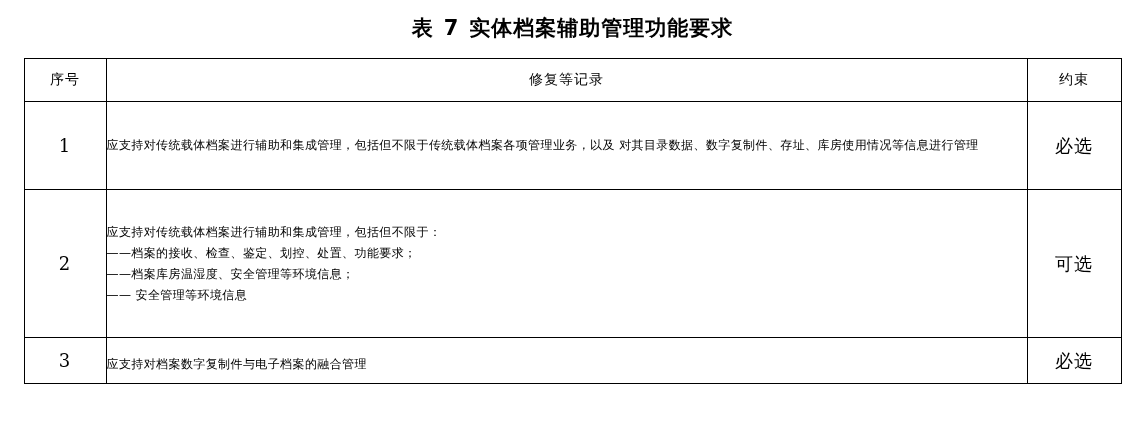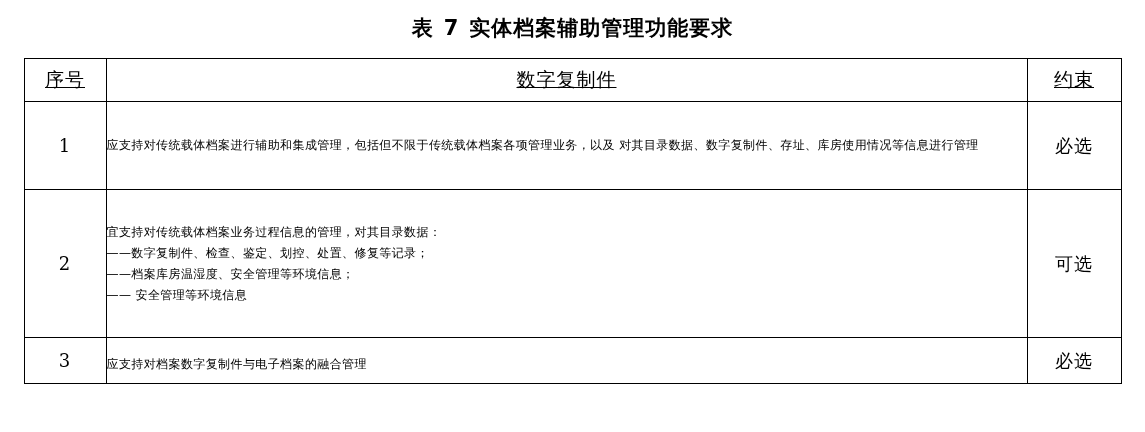--- a/index.html
+++ b/index.html
@@ -44,24 +44,23 @@
     padding: 0;
     vertical-align: middle;
     font-weight: normal;
   }
   .col-no { width: 82px; }
   .col-req { width: 921px; }
   .col-con { width: 94px; }
 
   .head-cell {
     text-align: center;
-    font-size: 19px;
+    font-size: 14px;
     height: 42px;
     letter-spacing: 1px;
-    text-decoration: underline;
   }
   .cell-center {
     text-align: center;
     font-size: 18px;
     letter-spacing: 1px;
   }
   .cell-body {
     padding: 14px 16px 14px 16px;
     font-size: 12px;
     line-height: 1.75;
@@ -92,38 +91,38 @@
 
   <table class="req-table">
     <colgroup>
       <col class="col-no">
       <col class="col-req">
       <col class="col-con">
     </colgroup>
     <thead>
       <tr>
         <th class="head-cell">序号</th>
-        <th class="head-cell">数字复制件</th>
+        <th class="head-cell">修复等记录</th>
         <th class="head-cell">约束</th>
       </tr>
     </thead>
     <tbody>
       <tr class="row-1">
         <td class="cell-center">1</td>
         <td class="cell-body">
           <span class="line">应支持对传统载体档案进行辅助和集成管理，包括但不限于传统载体档案各项管理业务，以及</span>
           <span class="line">对其目录数据、数字复制件、存址、库房使用情况等信息进行管理</span>
         </td>
         <td class="cell-center">必选</td>
       </tr>
       <tr class="row-2">
         <td class="cell-center">2</td>
         <td class="cell-body">
-          <span class="line">宜支持对传统载体档案业务过程信息的管理，对其目录数据：</span>
-          <span class="line dash-line">——数字复制件、检查、鉴定、划控、处置、修复等记录；</span>
+          <span class="line">应支持对传统载体档案进行辅助和集成管理，包括但不限于：</span>
+          <span class="line dash-line">——档案的接收、检查、鉴定、划控、处置、功能要求；</span>
           <span class="line dash-line">——档案库房温湿度、安全管理等环境信息；</span>
           <span class="line dash-line">—— 安全管理等环境信息</span>
         </td>
         <td class="cell-center">可选</td>
       </tr>
       <tr class="row-3">
         <td class="cell-center">3</td>
         <td class="cell-body single">
           <span class="line">应支持对档案数字复制件与电子档案的融合管理</span>
         </td>

